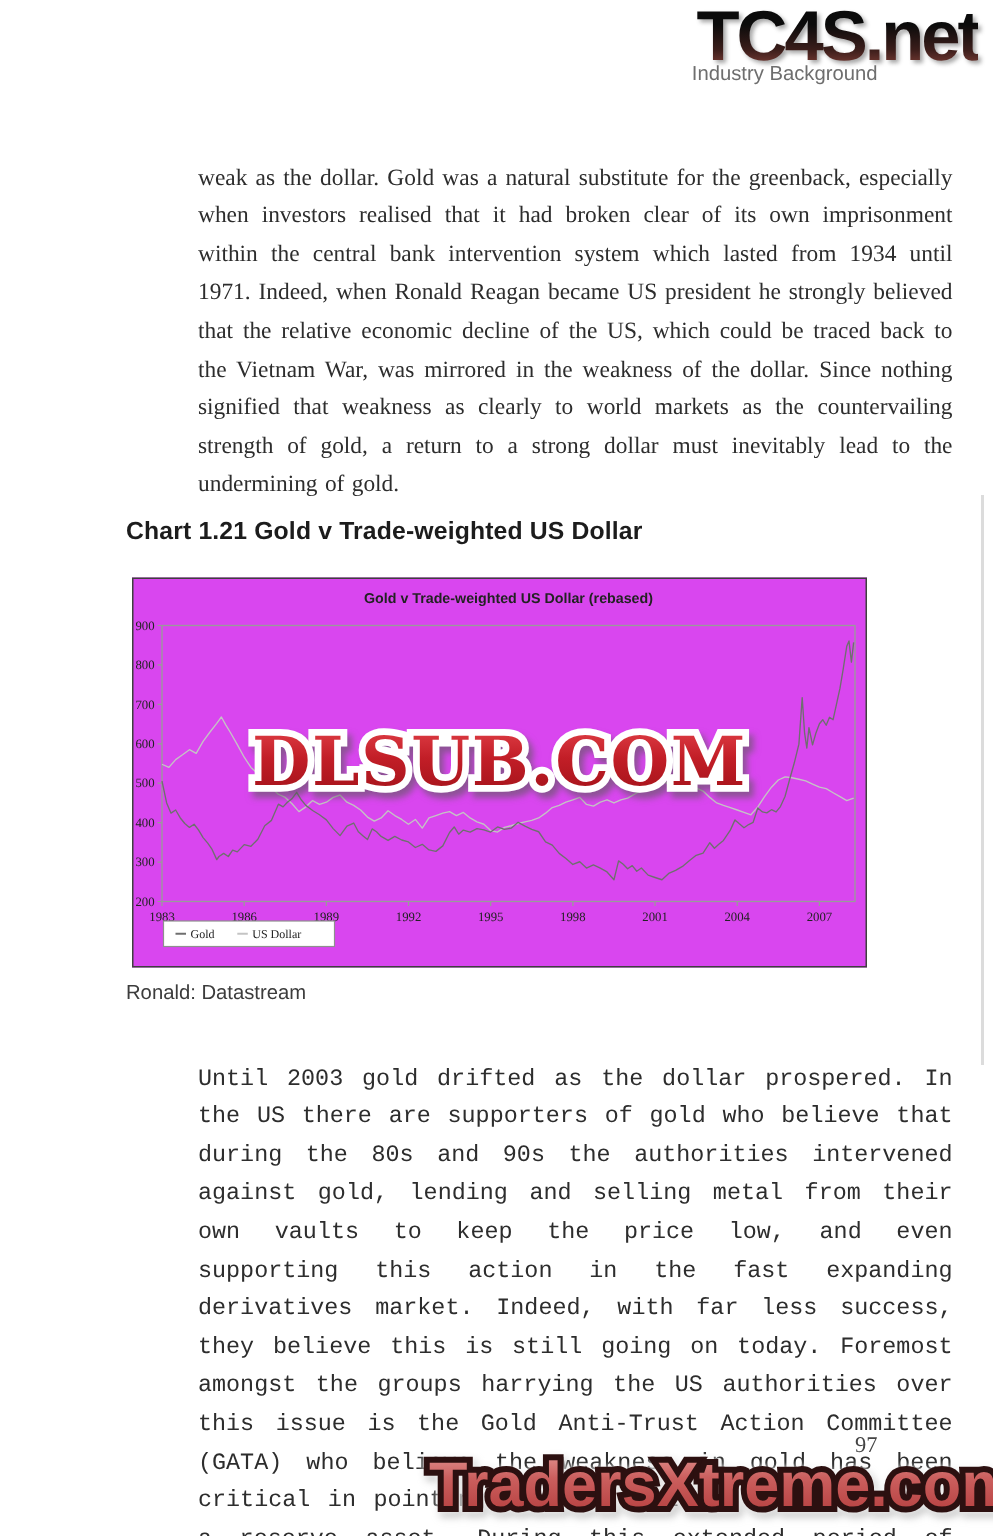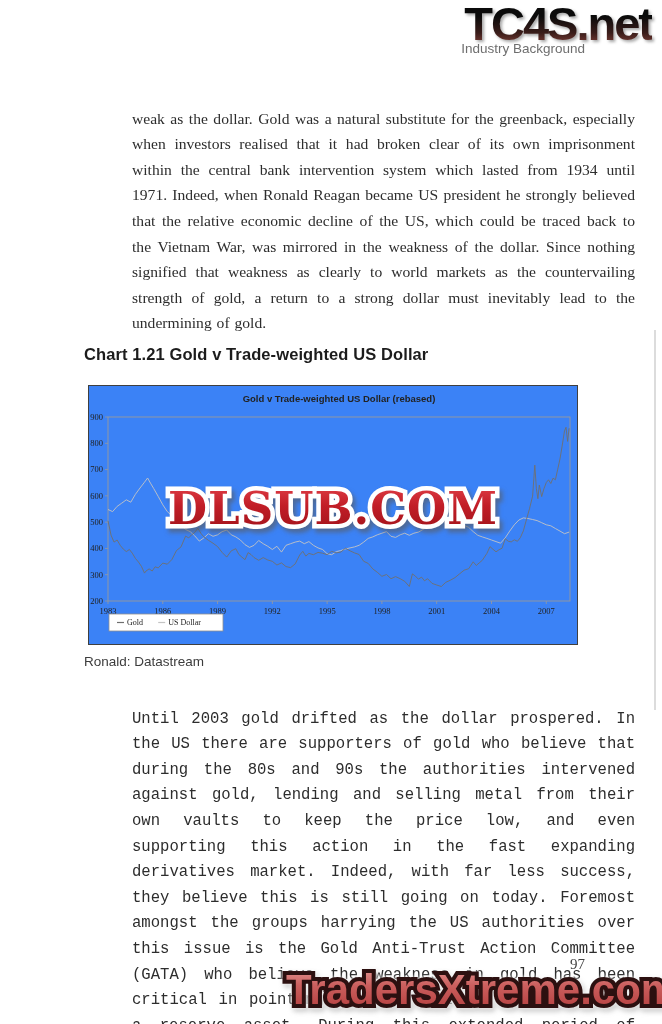--- a/index.html
+++ b/index.html
@@ -41,21 +41,21 @@
   }
 
   .source-line {
     position:absolute; left:84px; top:654px;
     font-family:"Liberation Sans", sans-serif; font-size:13.5px; color:#3c3c3c;
   }
 
   
   .chart-box {
     position:absolute; left:88px; top:385px; width:488px; height:258px;
-    border:1.5px solid #3f3f3f; background:#3b82f6;
+    border:1.5px solid #3f3f3f; background:#d946ef;
   }
   .chart-box svg { position:absolute; left:0; top:0; }
   .charttitle {
     font-family:"Liberation Sans", sans-serif; font-weight:bold;
     font-size:9.5px; fill:#222;
   }
   .ticklbl { font-family:"Liberation Serif", serif; font-size:8.5px; fill:#222; }
   .legendlbl { font-family:"Liberation Serif", serif; font-size:8px; fill:#222; }
 
   

